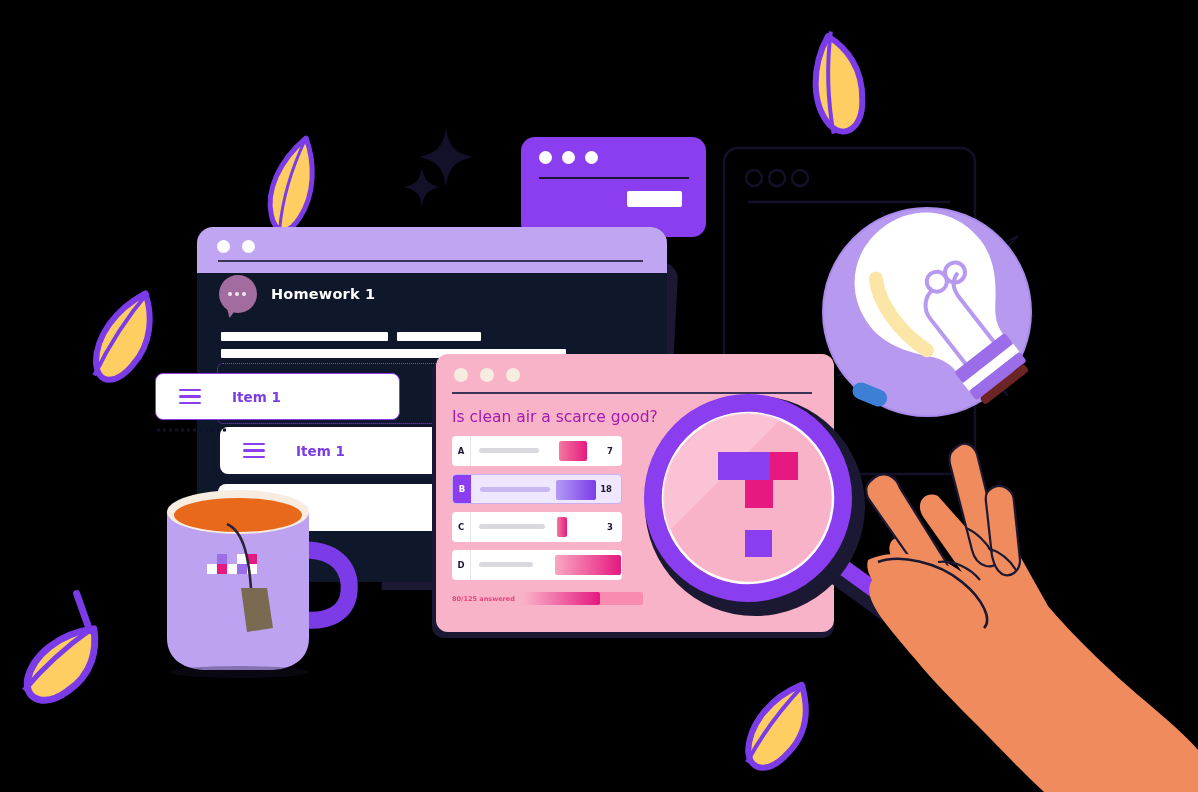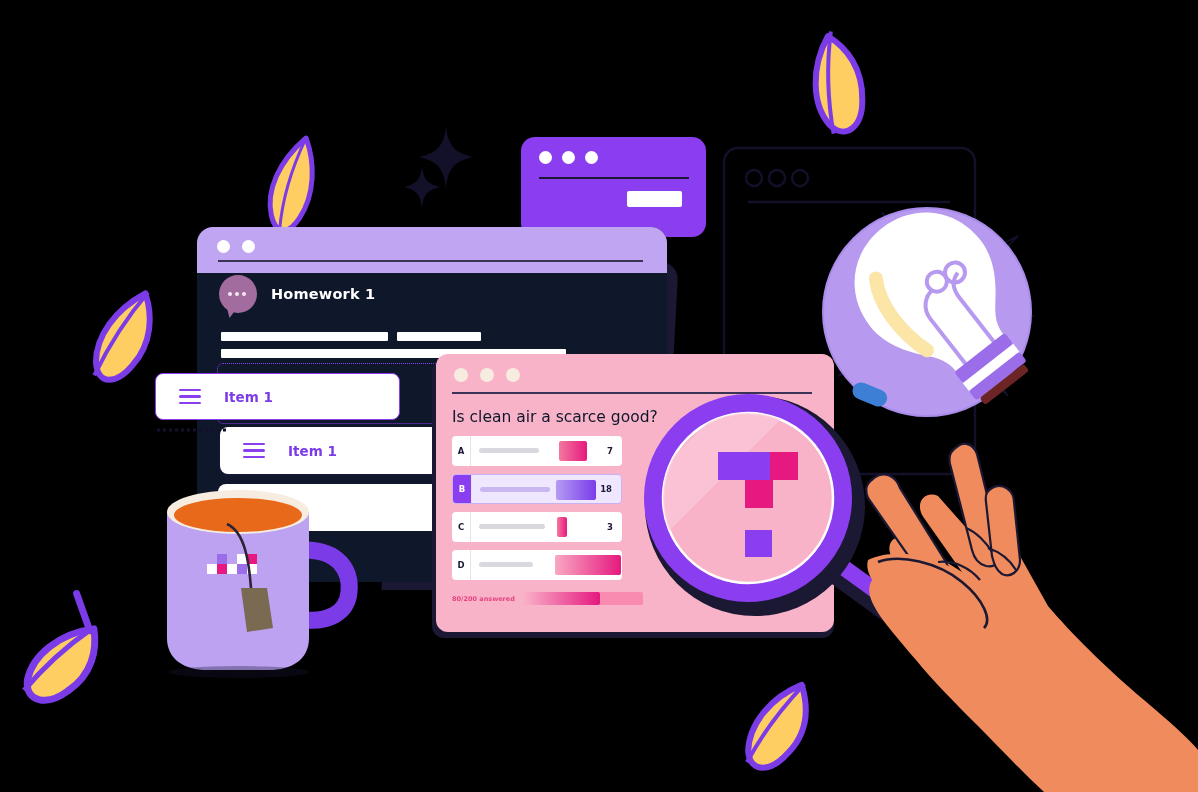--- a/index.html
+++ b/index.html
@@ -74,38 +74,38 @@
   
   .item-card {
     background: #ffffff; border-radius: 8px;
     display: flex; align-items: center;
   }
   .item-card.c1 { left: 155px; top: 373px; width: 245px; height: 47px; border: 1.8px solid #8b3ef0; }
   .item-card.c2 { left: 220px; top: 427px; width: 420px; height: 47px; box-shadow: 0 3px 6px rgba(60,40,110,.18); }
   .item-card.c3 { left: 218px; top: 484px; width: 222px; height: 47px; }
   .hamburger { display: flex; flex-direction: column; gap: 4px; margin-left: 23px; }
   .hamburger i { width: 22px; height: 2.6px; background: #8b3ef0; border-radius: 2px; display: block; }
-  .item-label { margin-left: 23px; color: #7b3ce8; font-size: 13.5px; font-weight: bold; }
+  .item-label { margin-left: 31px; color: #7b3ce8; font-size: 13.5px; font-weight: bold; }
   .drag-ghost { left: 157px; top: 418px; width: 68px; height: 4px; }
 
   
   .win-poll-shadow {
     left: 432px; top: 360px; width: 402px; height: 278px;
     background: #1b1833; border-radius: 12px;
   }
   .win-poll {
     left: 436px; top: 354px; width: 398px; height: 278px;
     background: #f9b3c9; border-radius: 12px;
   }
   .win-poll .dots { position: absolute; left: 18px; top: 14px; display: flex; gap: 12px; }
   .win-poll .dots i { width: 14px; height: 14px; border-radius: 50%; background: #f6ecdf; display: block; }
   .win-poll .rule { position: absolute; left: 16px; top: 38px; width: 360px; height: 2px; background: #3a3356; }
   .poll-q {
     position: absolute; left: 16px; top: 54px;
-    color: #0f172a; font-size: 15.5px;
+    color: #a21caf; font-size: 15.5px;
     font-family: "DejaVu Sans", sans-serif;
   }
   .poll-rows { position: absolute; left: 16px; top: 82px; width: 170px; }
   .poll-row {
     position: relative; height: 30px; margin-bottom: 8px;
     background: #ffffff; border-radius: 4px;
     display: flex; align-items: center;
   }
   .poll-row.sel { background: #efe6ff; border: 1px solid #c7b0f5; }
   .poll-letter {
@@ -391,21 +391,21 @@
         <div class="poll-track">
           <div class="poll-skel" style="width:54px"></div>
           <div class="poll-fill" style="left:84px;width:66px;background:linear-gradient(90deg,#f9a8c2,#e5197f)"></div>
         </div>
         <div class="poll-count">42</div>
       </div>
 
     </div>
 
     <div class="poll-foot">
-      <div class="poll-foot-label">80/200 answered</div>
+      <div class="poll-foot-label">80/125 answered</div>
       <div class="poll-foot-track">
         <div class="poll-foot-fill" style="width:64%;background:linear-gradient(90deg,#f9b3c9,#e5197f)"></div>
       </div>
     </div>
   </div>
 
   <div class="magnifier">
     <svg width="430" height="340" viewBox="0 0 430 340">
 
       <path d="M192 178 L360 300" stroke="#1b1833" stroke-width="26" stroke-linecap="round"></path>

